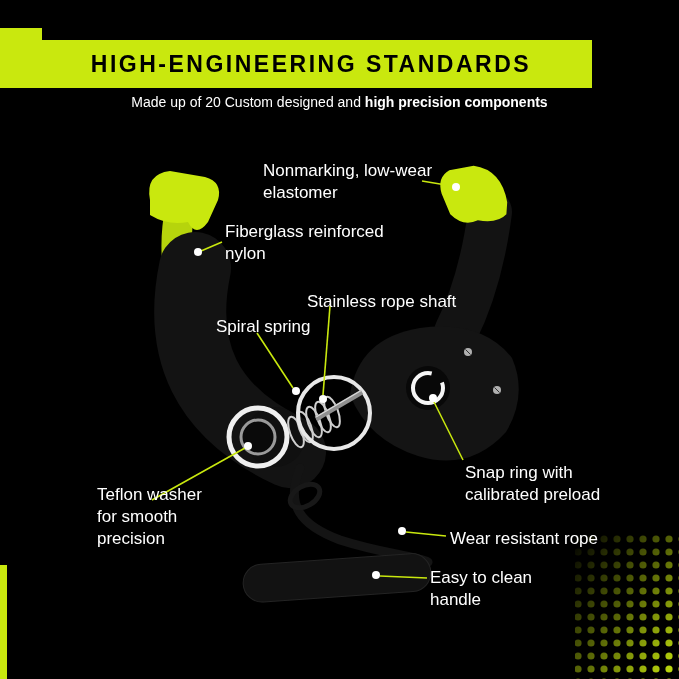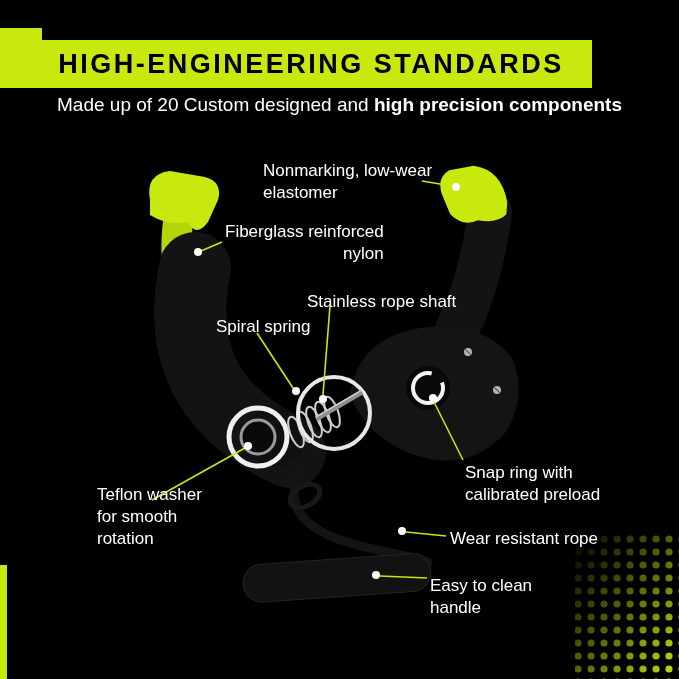--- a/index.html
+++ b/index.html
@@ -16,47 +16,47 @@
   .banner-accent{
     position:absolute;left:0;top:28px;width:42px;height:60px;
     background:#c9e80e;
   }
   .banner{
     position:absolute;left:30px;top:40px;width:562px;height:48px;
     background:#c9e80e;
     display:flex;align-items:center;justify-content:center;
   }
   .banner-title{
-    color:#000;font-weight:900;font-size:27px;letter-spacing:2.5px;
+    color:#000;font-weight:900;font-size:23px;letter-spacing:2.5px;
     white-space:nowrap;
   }
   .subtitle{
     position:absolute;left:0;top:94px;width:679px;
-    text-align:center;color:#fff;font-size:19px;
+    text-align:center;color:#fff;font-size:14px;
   }
   .subtitle .bold{font-weight:700;}
 
   
   svg.diagram{position:absolute;left:0;top:0;}
 
   
   .callout{
     position:absolute;color:#fff;font-size:17px;line-height:1.28;
     white-space:nowrap;
   }
   .callout span{display:block;}
 
   .c-elastomer{left:263px;top:160px;}
-  .c-fiberglass{left:225px;top:221px;text-align:right;}
+  .c-fiberglass{left:225px;top:221px;}
   .c-shaft{left:307px;top:291px;}
   .c-spring{left:216px;top:316px;}
   .c-snapring{left:465px;top:462px;}
   .c-teflon{left:97px;top:484px;}
   .c-rope{left:450px;top:528px;}
-  .c-handle{left:430px;top:567px;margin-top:8px;}
+  .c-handle{left:430px;top:567px;}
 </style>
 </head>
 <body>
 
 <div class="stage">
 
   <svg class="diagram" width="679" height="679" viewBox="0 0 679 679">
     <defs>
       <pattern id="dots" width="13" height="13" patternUnits="userSpaceOnUse">
         <circle cx="6" cy="6" r="3.6" fill="#c9e80e"></circle>
@@ -156,21 +156,21 @@
   <div class="callout c-spring">
     <span>Spiral spring</span>
   </div>
   <div class="callout c-snapring">
     <span>Snap ring with</span>
     <span>calibrated preload</span>
   </div>
   <div class="callout c-teflon">
     <span>Teflon washer</span>
     <span>for smooth</span>
-    <span>rotation</span>
+    <span>precision</span>
   </div>
   <div class="callout c-rope">
     <span>Wear resistant rope</span>
   </div>
   <div class="callout c-handle">
     <span>Easy to clean</span>
     <span>handle</span>
   </div>
 
 </div>

